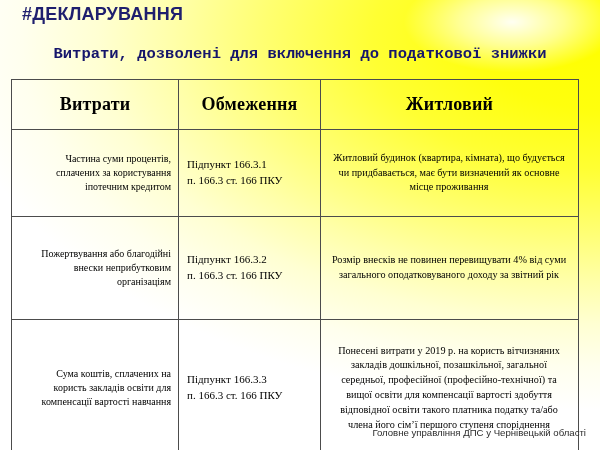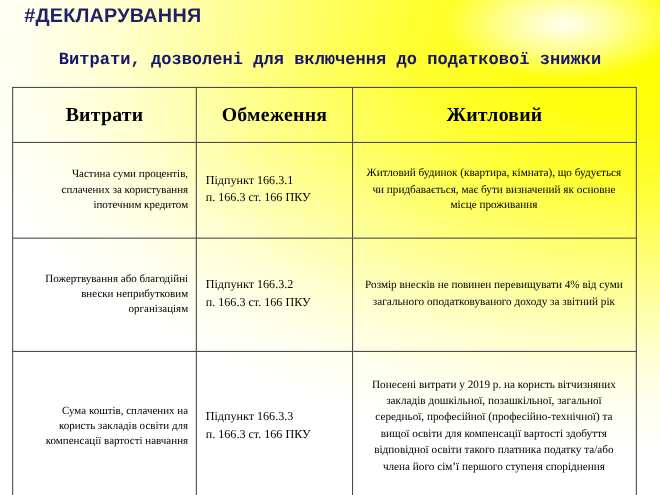--- a/index.html
+++ b/index.html
@@ -174,14 +174,15 @@
         <tr class="r3">
           <td class="expense">Сума коштів, сплачених на користь закладів освіти для компенсації вартості навчання</td>
           <td class="basis">Підпункт 166.3.3
 п. 166.3 ст. 166 ПКУ</td>
           <td class="limit">Понесені витрати у 2019 р. на користь вітчизняних закладів дошкільної, позашкільної, загальної середньої, професійної (професійно-технічної) та вищої освіти для компенсації вартості здобуття відповідної освіти такого платника податку та/або члена його сім’ї першого ступеня споріднення</td>
         </tr>
       </tbody>
     </table>
   </div>
 
+  <div id="footer">Головне управління ДПС у Чернівецькій області</div>
 
 </div>
 
 </body></html>

